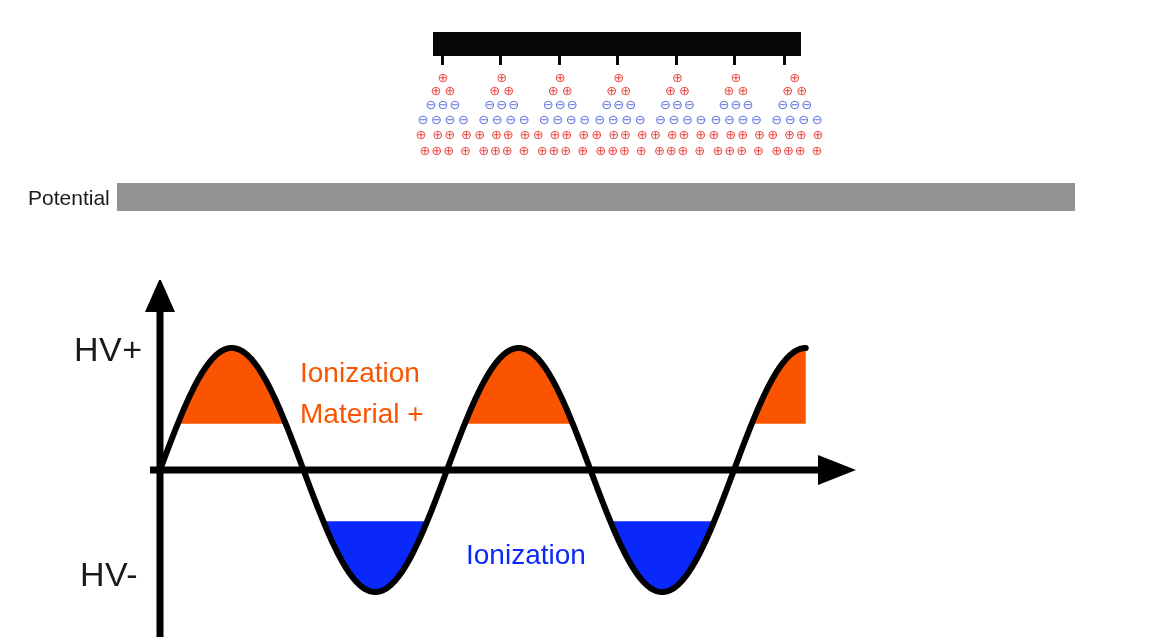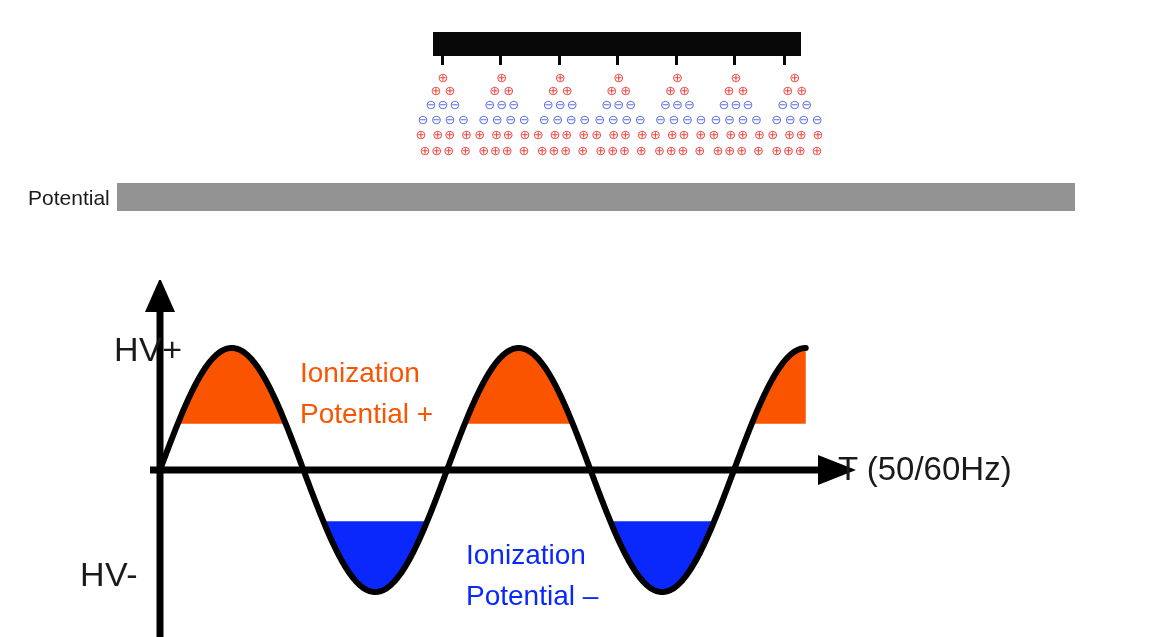--- a/index.html
+++ b/index.html
@@ -231,28 +231,26 @@
       <path id="fill-neg" clip-path="url(#clip-neg)" fill="#0a28fc" stroke="none" d="M160.00 190.00 L160.72 188.08 L161.44 186.17 L162.15 184.25 L162.87 182.34 L163.59 180.43 L164.31 178.52 L165.02 176.61 L165.74 174.71 L166.46 172.81 L167.18 170.91 L167.89 169.02 L168.61 167.14 L169.33 165.26 L170.04 163.39 L170.76 161.52 L171.48 159.66 L172.20 157.81 L172.91 155.96 L173.63 154.13 L174.35 152.30 L175.07 150.48 L175.78 148.67 L176.50 146.88 L177.22 145.09 L177.94 143.31 L178.66 141.55 L179.37 139.80 L180.09 138.05 L180.81 136.33 L181.53 134.61 L182.24 132.91 L182.96 131.23 L183.68 129.55 L184.40 127.90 L185.11 126.26 L185.83 124.63 L186.55 123.02 L187.26 121.43 L187.98 119.85 L188.70 118.29 L189.42 116.75 L190.13 115.23 L190.85 113.72 L191.57 112.23 L192.29 110.77 L193.00 109.32 L193.72 107.89 L194.44 106.49 L195.16 105.10 L195.88 103.73 L196.59 102.39 L197.31 101.07 L198.03 99.77 L198.75 98.49 L199.46 97.23 L200.18 96.00 L200.90 94.79 L201.62 93.60 L202.33 92.44 L203.05 91.30 L203.77 90.19 L204.49 89.10 L205.20 88.03 L205.92 86.99 L206.64 85.98 L207.36 84.99 L208.07 84.03 L208.79 83.09 L209.51 82.18 L210.22 81.30 L210.94 80.44 L211.66 79.61 L212.38 78.81 L213.09 78.03 L213.81 77.29 L214.53 76.57 L215.25 75.88 L215.97 75.21 L216.68 74.58 L217.40 73.97 L218.12 73.39 L218.84 72.84 L219.55 72.32 L220.27 71.83 L220.99 71.37 L221.71 70.94 L222.42 70.53 L223.14 70.16 L223.86 69.82 L224.57 69.50 L225.29 69.22 L226.01 68.96 L226.73 68.74 L227.44 68.54 L228.16 68.38 L228.88 68.24 L229.60 68.14 L230.31 68.06 L231.03 68.02 L231.75 68.00 L232.47 68.02 L233.19 68.06 L233.90 68.14 L234.62 68.24 L235.34 68.38 L236.06 68.54 L236.77 68.74 L237.49 68.96 L238.21 69.22 L238.93 69.50 L239.64 69.82 L240.36 70.16 L241.08 70.53 L241.80 70.94 L242.51 71.37 L243.23 71.83 L243.95 72.32 L244.67 72.84 L245.38 73.39 L246.10 73.97 L246.82 74.58 L247.54 75.21 L248.25 75.88 L248.97 76.57 L249.69 77.29 L250.41 78.03 L251.12 78.81 L251.84 79.61 L252.56 80.44 L253.27 81.30 L253.99 82.18 L254.71 83.09 L255.43 84.03 L256.14 84.99 L256.86 85.98 L257.58 86.99 L258.30 88.03 L259.01 89.10 L259.73 90.19 L260.45 91.30 L261.17 92.44 L261.88 93.60 L262.60 94.79 L263.32 96.00 L264.04 97.23 L264.75 98.49 L265.47 99.77 L266.19 101.07 L266.91 102.39 L267.63 103.73 L268.34 105.10 L269.06 106.49 L269.78 107.89 L270.50 109.32 L271.21 110.77 L271.93 112.23 L272.65 113.72 L273.37 115.23 L274.08 116.75 L274.80 118.29 L275.52 119.85 L276.24 121.43 L276.95 123.02 L277.67 124.63 L278.39 126.26 L279.11 127.90 L279.82 129.55 L280.54 131.23 L281.26 132.91 L281.98 134.61 L282.69 136.33 L283.41 138.05 L284.13 139.80 L284.85 141.55 L285.56 143.31 L286.28 145.09 L287.00 146.88 L287.72 148.67 L288.43 150.48 L289.15 152.30 L289.87 154.13 L290.59 155.96 L291.30 157.81 L292.02 159.66 L292.74 161.52 L293.45 163.39 L294.17 165.26 L294.89 167.14 L295.61 169.02 L296.32 170.91 L297.04 172.81 L297.76 174.71 L298.48 176.61 L299.19 178.52 L299.91 180.43 L300.63 182.34 L301.35 184.25 L302.06 186.17 L302.78 188.08 L303.50 190.00 L304.22 191.92 L304.94 193.83 L305.65 195.75 L306.37 197.66 L307.09 199.57 L307.81 201.48 L308.52 203.39 L309.24 205.29 L309.96 207.19 L310.68 209.09 L311.39 210.98 L312.11 212.86 L312.83 214.74 L313.55 216.61 L314.26 218.48 L314.98 220.34 L315.70 222.19 L316.42 224.04 L317.13 225.87 L317.85 227.70 L318.57 229.52 L319.29 231.33 L320.00 233.12 L320.72 234.91 L321.44 236.69 L322.16 238.45 L322.87 240.20 L323.59 241.95 L324.31 243.67 L325.02 245.39 L325.74 247.09 L326.46 248.77 L327.18 250.45 L327.89 252.10 L328.61 253.74 L329.33 255.37 L330.05 256.98 L330.76 258.57 L331.48 260.15 L332.20 261.71 L332.92 263.25 L333.63 264.77 L334.35 266.28 L335.07 267.77 L335.79 269.23 L336.50 270.68 L337.22 272.11 L337.94 273.51 L338.66 274.90 L339.38 276.27 L340.09 277.61 L340.81 278.93 L341.53 280.23 L342.25 281.51 L342.96 282.77 L343.68 284.00 L344.40 285.21 L345.12 286.40 L345.83 287.56 L346.55 288.70 L347.27 289.81 L347.99 290.90 L348.70 291.97 L349.42 293.01 L350.14 294.02 L350.86 295.01 L351.57 295.97 L352.29 296.91 L353.01 297.82 L353.73 298.70 L354.44 299.56 L355.16 300.39 L355.88 301.19 L356.60 301.97 L357.31 302.71 L358.03 303.43 L358.75 304.12 L359.46 304.79 L360.18 305.42 L360.90 306.03 L361.62 306.61 L362.34 307.16 L363.05 307.68 L363.77 308.17 L364.49 308.63 L365.20 309.06 L365.92 309.47 L366.64 309.84 L367.36 310.18 L368.08 310.50 L368.79 310.78 L369.51 311.04 L370.23 311.26 L370.94 311.46 L371.66 311.62 L372.38 311.76 L373.10 311.86 L373.82 311.94 L374.53 311.98 L375.25 312.00 L375.97 311.98 L376.69 311.94 L377.40 311.86 L378.12 311.76 L378.84 311.62 L379.56 311.46 L380.27 311.26 L380.99 311.04 L381.71 310.78 L382.43 310.50 L383.14 310.18 L383.86 309.84 L384.58 309.47 L385.30 309.06 L386.01 308.63 L386.73 308.17 L387.45 307.68 L388.17 307.16 L388.88 306.61 L389.60 306.03 L390.32 305.42 L391.03 304.79 L391.75 304.12 L392.47 303.43 L393.19 302.71 L393.90 301.97 L394.62 301.19 L395.34 300.39 L396.06 299.56 L396.77 298.70 L397.49 297.82 L398.21 296.91 L398.93 295.97 L399.64 295.01 L400.36 294.02 L401.08 293.01 L401.80 291.97 L402.51 290.90 L403.23 289.81 L403.95 288.70 L404.67 287.56 L405.38 286.40 L406.10 285.21 L406.82 284.00 L407.54 282.77 L408.25 281.51 L408.97 280.23 L409.69 278.93 L410.41 277.61 L411.13 276.27 L411.84 274.90 L412.56 273.51 L413.28 272.11 L414.00 270.68 L414.71 269.23 L415.43 267.77 L416.15 266.28 L416.87 264.77 L417.58 263.25 L418.30 261.71 L419.02 260.15 L419.73 258.57 L420.45 256.98 L421.17 255.37 L421.89 253.74 L422.61 252.10 L423.32 250.45 L424.04 248.77 L424.76 247.09 L425.47 245.39 L426.19 243.67 L426.91 241.95 L427.63 240.20 L428.35 238.45 L429.06 236.69 L429.78 234.91 L430.50 233.12 L431.21 231.33 L431.93 229.52 L432.65 227.70 L433.37 225.87 L434.09 224.04 L434.80 222.19 L435.52 220.34 L436.24 218.48 L436.95 216.61 L437.67 214.74 L438.39 212.86 L439.11 210.98 L439.83 209.09 L440.54 207.19 L441.26 205.29 L441.98 203.39 L442.69 201.48 L443.41 199.57 L444.13 197.66 L444.85 195.75 L445.56 193.83 L446.28 191.92 L447.00 190.00 L447.72 188.08 L448.43 186.17 L449.15 184.25 L449.87 182.34 L450.59 180.43 L451.31 178.52 L452.02 176.61 L452.74 174.71 L453.46 172.81 L454.17 170.91 L454.89 169.02 L455.61 167.14 L456.33 165.26 L457.05 163.39 L457.76 161.52 L458.48 159.66 L459.20 157.81 L459.91 155.96 L460.63 154.13 L461.35 152.30 L462.07 150.48 L462.79 148.67 L463.50 146.88 L464.22 145.09 L464.94 143.31 L465.65 141.55 L466.37 139.80 L467.09 138.05 L467.81 136.33 L468.52 134.61 L469.24 132.91 L469.96 131.23 L470.68 129.55 L471.39 127.90 L472.11 126.26 L472.83 124.63 L473.55 123.02 L474.26 121.43 L474.98 119.85 L475.70 118.29 L476.42 116.75 L477.13 115.23 L477.85 113.72 L478.57 112.23 L479.29 110.77 L480.00 109.32 L480.72 107.89 L481.44 106.49 L482.16 105.10 L482.88 103.73 L483.59 102.39 L484.31 101.07 L485.03 99.77 L485.75 98.49 L486.46 97.23 L487.18 96.00 L487.90 94.79 L488.61 93.60 L489.33 92.44 L490.05 91.30 L490.77 90.19 L491.49 89.10 L492.20 88.03 L492.92 86.99 L493.64 85.98 L494.36 84.99 L495.07 84.03 L495.79 83.09 L496.51 82.18 L497.23 81.30 L497.94 80.44 L498.66 79.61 L499.38 78.81 L500.09 78.03 L500.81 77.29 L501.53 76.57 L502.25 75.88 L502.96 75.21 L503.68 74.58 L504.40 73.97 L505.12 73.39 L505.84 72.84 L506.55 72.32 L507.27 71.83 L507.99 71.37 L508.71 70.94 L509.42 70.53 L510.14 70.16 L510.86 69.82 L511.57 69.50 L512.29 69.22 L513.01 68.96 L513.73 68.74 L514.44 68.54 L515.16 68.38 L515.88 68.24 L516.60 68.14 L517.32 68.06 L518.03 68.02 L518.75 68.00 L519.47 68.02 L520.19 68.06 L520.90 68.14 L521.62 68.24 L522.34 68.38 L523.05 68.54 L523.77 68.74 L524.49 68.96 L525.21 69.22 L525.92 69.50 L526.64 69.82 L527.36 70.16 L528.08 70.53 L528.80 70.94 L529.51 71.37 L530.23 71.83 L530.95 72.32 L531.66 72.84 L532.38 73.39 L533.10 73.97 L533.82 74.58 L534.53 75.21 L535.25 75.88 L535.97 76.57 L536.69 77.29 L537.40 78.03 L538.12 78.81 L538.84 79.61 L539.56 80.44 L540.27 81.30 L540.99 82.18 L541.71 83.09 L542.43 84.03 L543.14 84.99 L543.86 85.98 L544.58 86.99 L545.30 88.03 L546.01 89.10 L546.73 90.19 L547.45 91.30 L548.17 92.44 L548.88 93.60 L549.60 94.79 L550.32 96.00 L551.04 97.23 L551.75 98.49 L552.47 99.77 L553.19 101.07 L553.91 102.39 L554.63 103.73 L555.34 105.10 L556.06 106.49 L556.78 107.89 L557.50 109.32 L558.21 110.77 L558.93 112.23 L559.65 113.72 L560.37 115.23 L561.08 116.75 L561.80 118.29 L562.52 119.85 L563.24 121.43 L563.95 123.02 L564.67 124.63 L565.39 126.26 L566.11 127.90 L566.82 129.55 L567.54 131.23 L568.26 132.91 L568.97 134.61 L569.69 136.33 L570.41 138.05 L571.13 139.80 L571.85 141.55 L572.56 143.31 L573.28 145.09 L574.00 146.88 L574.72 148.67 L575.43 150.48 L576.15 152.30 L576.87 154.13 L577.59 155.96 L578.30 157.81 L579.02 159.66 L579.74 161.52 L580.45 163.39 L581.17 165.26 L581.89 167.14 L582.61 169.02 L583.33 170.91 L584.04 172.81 L584.76 174.71 L585.48 176.61 L586.20 178.52 L586.91 180.43 L587.63 182.34 L588.35 184.25 L589.06 186.17 L589.78 188.08 L590.50 190.00 L591.22 191.92 L591.93 193.83 L592.65 195.75 L593.37 197.66 L594.09 199.57 L594.81 201.48 L595.52 203.39 L596.24 205.29 L596.96 207.19 L597.67 209.09 L598.39 210.98 L599.11 212.86 L599.83 214.74 L600.54 216.61 L601.26 218.48 L601.98 220.34 L602.70 222.19 L603.41 224.04 L604.13 225.87 L604.85 227.70 L605.57 229.52 L606.28 231.33 L607.00 233.12 L607.72 234.91 L608.44 236.69 L609.15 238.45 L609.87 240.20 L610.59 241.95 L611.31 243.67 L612.02 245.39 L612.74 247.09 L613.46 248.77 L614.18 250.45 L614.89 252.10 L615.61 253.74 L616.33 255.37 L617.05 256.98 L617.76 258.57 L618.48 260.15 L619.20 261.71 L619.92 263.25 L620.63 264.77 L621.35 266.28 L622.07 267.77 L622.79 269.23 L623.50 270.68 L624.22 272.11 L624.94 273.51 L625.66 274.90 L626.38 276.27 L627.09 277.61 L627.81 278.93 L628.53 280.23 L629.25 281.51 L629.96 282.77 L630.68 284.00 L631.40 285.21 L632.12 286.40 L632.83 287.56 L633.55 288.70 L634.27 289.81 L634.98 290.90 L635.70 291.97 L636.42 293.01 L637.14 294.02 L637.86 295.01 L638.57 295.97 L639.29 296.91 L640.01 297.82 L640.73 298.70 L641.44 299.56 L642.16 300.39 L642.88 301.19 L643.60 301.97 L644.31 302.71 L645.03 303.43 L645.75 304.12 L646.46 304.79 L647.18 305.42 L647.90 306.03 L648.62 306.61 L649.34 307.16 L650.05 307.68 L650.77 308.17 L651.49 308.63 L652.21 309.06 L652.92 309.47 L653.64 309.84 L654.36 310.18 L655.08 310.50 L655.79 310.78 L656.51 311.04 L657.23 311.26 L657.94 311.46 L658.66 311.62 L659.38 311.76 L660.10 311.86 L660.82 311.94 L661.53 311.98 L662.25 312.00 L662.97 311.98 L663.69 311.94 L664.40 311.86 L665.12 311.76 L665.84 311.62 L666.56 311.46 L667.27 311.26 L667.99 311.04 L668.71 310.78 L669.42 310.50 L670.14 310.18 L670.86 309.84 L671.58 309.47 L672.29 309.06 L673.01 308.63 L673.73 308.17 L674.45 307.68 L675.17 307.16 L675.88 306.61 L676.60 306.03 L677.32 305.42 L678.03 304.79 L678.75 304.12 L679.47 303.43 L680.19 302.71 L680.90 301.97 L681.62 301.19 L682.34 300.39 L683.06 299.56 L683.77 298.70 L684.49 297.82 L685.21 296.91 L685.93 295.97 L686.64 295.01 L687.36 294.02 L688.08 293.01 L688.80 291.97 L689.51 290.90 L690.23 289.81 L690.95 288.70 L691.67 287.56 L692.38 286.40 L693.10 285.21 L693.82 284.00 L694.54 282.77 L695.25 281.51 L695.97 280.23 L696.69 278.93 L697.41 277.61 L698.13 276.27 L698.84 274.90 L699.56 273.51 L700.28 272.11 L700.99 270.68 L701.71 269.23 L702.43 267.77 L703.15 266.28 L703.87 264.77 L704.58 263.25 L705.30 261.71 L706.02 260.15 L706.74 258.57 L707.45 256.98 L708.17 255.37 L708.89 253.74 L709.61 252.10 L710.32 250.45 L711.04 248.77 L711.76 247.09 L712.47 245.39 L713.19 243.67 L713.91 241.95 L714.63 240.20 L715.35 238.45 L716.06 236.69 L716.78 234.91 L717.50 233.12 L718.22 231.33 L718.93 229.52 L719.65 227.70 L720.37 225.87 L721.09 224.04 L721.80 222.19 L722.52 220.34 L723.24 218.48 L723.95 216.61 L724.67 214.74 L725.39 212.86 L726.11 210.98 L726.83 209.09 L727.54 207.19 L728.26 205.29 L728.98 203.39 L729.70 201.48 L730.41 199.57 L731.13 197.66 L731.85 195.75 L732.57 193.83 L733.28 191.92 L734.00 190.00 L734.72 188.08 L735.43 186.17 L736.15 184.25 L736.87 182.34 L737.59 180.43 L738.31 178.52 L739.02 176.61 L739.74 174.71 L740.46 172.81 L741.17 170.91 L741.89 169.02 L742.61 167.14 L743.33 165.26 L744.05 163.39 L744.76 161.52 L745.48 159.66 L746.20 157.81 L746.91 155.96 L747.63 154.13 L748.35 152.30 L749.07 150.48 L749.79 148.67 L750.50 146.88 L751.22 145.09 L751.94 143.31 L752.65 141.55 L753.37 139.80 L754.09 138.05 L754.81 136.33 L755.53 134.61 L756.24 132.91 L756.96 131.23 L757.68 129.55 L758.39 127.90 L759.11 126.26 L759.83 124.63 L760.55 123.02 L761.27 121.43 L761.98 119.85 L762.70 118.29 L763.42 116.75 L764.13 115.23 L764.85 113.72 L765.57 112.23 L766.29 110.77 L767.00 109.32 L767.72 107.89 L768.44 106.49 L769.16 105.10 L769.88 103.73 L770.59 102.39 L771.31 101.07 L772.03 99.77 L772.74 98.49 L773.46 97.23 L774.18 96.00 L774.90 94.79 L775.62 93.60 L776.33 92.44 L777.05 91.30 L777.77 90.19 L778.48 89.10 L779.20 88.03 L779.92 86.99 L780.64 85.98 L781.36 84.99 L782.07 84.03 L782.79 83.09 L783.51 82.18 L784.22 81.30 L784.94 80.44 L785.66 79.61 L786.38 78.81 L787.10 78.03 L787.81 77.29 L788.53 76.57 L789.25 75.88 L789.96 75.21 L790.68 74.58 L791.40 73.97 L792.12 73.39 L792.84 72.84 L793.55 72.32 L794.27 71.83 L794.99 71.37 L795.70 70.94 L796.42 70.53 L797.14 70.16 L797.86 69.82 L798.58 69.50 L799.29 69.22 L800.01 68.96 L800.73 68.74 L801.44 68.54 L802.16 68.38 L802.88 68.24 L803.60 68.14 L804.32 68.06 L805.03 68.02 L805.75 68.00 L 805.75 190 L 160 190 Z"></path>
 
       <path id="sine-path" fill="none" stroke="#000000" stroke-width="6" stroke-linecap="round" d="M160.00 190.00 L160.72 188.08 L161.44 186.17 L162.15 184.25 L162.87 182.34 L163.59 180.43 L164.31 178.52 L165.02 176.61 L165.74 174.71 L166.46 172.81 L167.18 170.91 L167.89 169.02 L168.61 167.14 L169.33 165.26 L170.04 163.39 L170.76 161.52 L171.48 159.66 L172.20 157.81 L172.91 155.96 L173.63 154.13 L174.35 152.30 L175.07 150.48 L175.78 148.67 L176.50 146.88 L177.22 145.09 L177.94 143.31 L178.66 141.55 L179.37 139.80 L180.09 138.05 L180.81 136.33 L181.53 134.61 L182.24 132.91 L182.96 131.23 L183.68 129.55 L184.40 127.90 L185.11 126.26 L185.83 124.63 L186.55 123.02 L187.26 121.43 L187.98 119.85 L188.70 118.29 L189.42 116.75 L190.13 115.23 L190.85 113.72 L191.57 112.23 L192.29 110.77 L193.00 109.32 L193.72 107.89 L194.44 106.49 L195.16 105.10 L195.88 103.73 L196.59 102.39 L197.31 101.07 L198.03 99.77 L198.75 98.49 L199.46 97.23 L200.18 96.00 L200.90 94.79 L201.62 93.60 L202.33 92.44 L203.05 91.30 L203.77 90.19 L204.49 89.10 L205.20 88.03 L205.92 86.99 L206.64 85.98 L207.36 84.99 L208.07 84.03 L208.79 83.09 L209.51 82.18 L210.22 81.30 L210.94 80.44 L211.66 79.61 L212.38 78.81 L213.09 78.03 L213.81 77.29 L214.53 76.57 L215.25 75.88 L215.97 75.21 L216.68 74.58 L217.40 73.97 L218.12 73.39 L218.84 72.84 L219.55 72.32 L220.27 71.83 L220.99 71.37 L221.71 70.94 L222.42 70.53 L223.14 70.16 L223.86 69.82 L224.57 69.50 L225.29 69.22 L226.01 68.96 L226.73 68.74 L227.44 68.54 L228.16 68.38 L228.88 68.24 L229.60 68.14 L230.31 68.06 L231.03 68.02 L231.75 68.00 L232.47 68.02 L233.19 68.06 L233.90 68.14 L234.62 68.24 L235.34 68.38 L236.06 68.54 L236.77 68.74 L237.49 68.96 L238.21 69.22 L238.93 69.50 L239.64 69.82 L240.36 70.16 L241.08 70.53 L241.80 70.94 L242.51 71.37 L243.23 71.83 L243.95 72.32 L244.67 72.84 L245.38 73.39 L246.10 73.97 L246.82 74.58 L247.54 75.21 L248.25 75.88 L248.97 76.57 L249.69 77.29 L250.41 78.03 L251.12 78.81 L251.84 79.61 L252.56 80.44 L253.27 81.30 L253.99 82.18 L254.71 83.09 L255.43 84.03 L256.14 84.99 L256.86 85.98 L257.58 86.99 L258.30 88.03 L259.01 89.10 L259.73 90.19 L260.45 91.30 L261.17 92.44 L261.88 93.60 L262.60 94.79 L263.32 96.00 L264.04 97.23 L264.75 98.49 L265.47 99.77 L266.19 101.07 L266.91 102.39 L267.63 103.73 L268.34 105.10 L269.06 106.49 L269.78 107.89 L270.50 109.32 L271.21 110.77 L271.93 112.23 L272.65 113.72 L273.37 115.23 L274.08 116.75 L274.80 118.29 L275.52 119.85 L276.24 121.43 L276.95 123.02 L277.67 124.63 L278.39 126.26 L279.11 127.90 L279.82 129.55 L280.54 131.23 L281.26 132.91 L281.98 134.61 L282.69 136.33 L283.41 138.05 L284.13 139.80 L284.85 141.55 L285.56 143.31 L286.28 145.09 L287.00 146.88 L287.72 148.67 L288.43 150.48 L289.15 152.30 L289.87 154.13 L290.59 155.96 L291.30 157.81 L292.02 159.66 L292.74 161.52 L293.45 163.39 L294.17 165.26 L294.89 167.14 L295.61 169.02 L296.32 170.91 L297.04 172.81 L297.76 174.71 L298.48 176.61 L299.19 178.52 L299.91 180.43 L300.63 182.34 L301.35 184.25 L302.06 186.17 L302.78 188.08 L303.50 190.00 L304.22 191.92 L304.94 193.83 L305.65 195.75 L306.37 197.66 L307.09 199.57 L307.81 201.48 L308.52 203.39 L309.24 205.29 L309.96 207.19 L310.68 209.09 L311.39 210.98 L312.11 212.86 L312.83 214.74 L313.55 216.61 L314.26 218.48 L314.98 220.34 L315.70 222.19 L316.42 224.04 L317.13 225.87 L317.85 227.70 L318.57 229.52 L319.29 231.33 L320.00 233.12 L320.72 234.91 L321.44 236.69 L322.16 238.45 L322.87 240.20 L323.59 241.95 L324.31 243.67 L325.02 245.39 L325.74 247.09 L326.46 248.77 L327.18 250.45 L327.89 252.10 L328.61 253.74 L329.33 255.37 L330.05 256.98 L330.76 258.57 L331.48 260.15 L332.20 261.71 L332.92 263.25 L333.63 264.77 L334.35 266.28 L335.07 267.77 L335.79 269.23 L336.50 270.68 L337.22 272.11 L337.94 273.51 L338.66 274.90 L339.38 276.27 L340.09 277.61 L340.81 278.93 L341.53 280.23 L342.25 281.51 L342.96 282.77 L343.68 284.00 L344.40 285.21 L345.12 286.40 L345.83 287.56 L346.55 288.70 L347.27 289.81 L347.99 290.90 L348.70 291.97 L349.42 293.01 L350.14 294.02 L350.86 295.01 L351.57 295.97 L352.29 296.91 L353.01 297.82 L353.73 298.70 L354.44 299.56 L355.16 300.39 L355.88 301.19 L356.60 301.97 L357.31 302.71 L358.03 303.43 L358.75 304.12 L359.46 304.79 L360.18 305.42 L360.90 306.03 L361.62 306.61 L362.34 307.16 L363.05 307.68 L363.77 308.17 L364.49 308.63 L365.20 309.06 L365.92 309.47 L366.64 309.84 L367.36 310.18 L368.08 310.50 L368.79 310.78 L369.51 311.04 L370.23 311.26 L370.94 311.46 L371.66 311.62 L372.38 311.76 L373.10 311.86 L373.82 311.94 L374.53 311.98 L375.25 312.00 L375.97 311.98 L376.69 311.94 L377.40 311.86 L378.12 311.76 L378.84 311.62 L379.56 311.46 L380.27 311.26 L380.99 311.04 L381.71 310.78 L382.43 310.50 L383.14 310.18 L383.86 309.84 L384.58 309.47 L385.30 309.06 L386.01 308.63 L386.73 308.17 L387.45 307.68 L388.17 307.16 L388.88 306.61 L389.60 306.03 L390.32 305.42 L391.03 304.79 L391.75 304.12 L392.47 303.43 L393.19 302.71 L393.90 301.97 L394.62 301.19 L395.34 300.39 L396.06 299.56 L396.77 298.70 L397.49 297.82 L398.21 296.91 L398.93 295.97 L399.64 295.01 L400.36 294.02 L401.08 293.01 L401.80 291.97 L402.51 290.90 L403.23 289.81 L403.95 288.70 L404.67 287.56 L405.38 286.40 L406.10 285.21 L406.82 284.00 L407.54 282.77 L408.25 281.51 L408.97 280.23 L409.69 278.93 L410.41 277.61 L411.13 276.27 L411.84 274.90 L412.56 273.51 L413.28 272.11 L414.00 270.68 L414.71 269.23 L415.43 267.77 L416.15 266.28 L416.87 264.77 L417.58 263.25 L418.30 261.71 L419.02 260.15 L419.73 258.57 L420.45 256.98 L421.17 255.37 L421.89 253.74 L422.61 252.10 L423.32 250.45 L424.04 248.77 L424.76 247.09 L425.47 245.39 L426.19 243.67 L426.91 241.95 L427.63 240.20 L428.35 238.45 L429.06 236.69 L429.78 234.91 L430.50 233.12 L431.21 231.33 L431.93 229.52 L432.65 227.70 L433.37 225.87 L434.09 224.04 L434.80 222.19 L435.52 220.34 L436.24 218.48 L436.95 216.61 L437.67 214.74 L438.39 212.86 L439.11 210.98 L439.83 209.09 L440.54 207.19 L441.26 205.29 L441.98 203.39 L442.69 201.48 L443.41 199.57 L444.13 197.66 L444.85 195.75 L445.56 193.83 L446.28 191.92 L447.00 190.00 L447.72 188.08 L448.43 186.17 L449.15 184.25 L449.87 182.34 L450.59 180.43 L451.31 178.52 L452.02 176.61 L452.74 174.71 L453.46 172.81 L454.17 170.91 L454.89 169.02 L455.61 167.14 L456.33 165.26 L457.05 163.39 L457.76 161.52 L458.48 159.66 L459.20 157.81 L459.91 155.96 L460.63 154.13 L461.35 152.30 L462.07 150.48 L462.79 148.67 L463.50 146.88 L464.22 145.09 L464.94 143.31 L465.65 141.55 L466.37 139.80 L467.09 138.05 L467.81 136.33 L468.52 134.61 L469.24 132.91 L469.96 131.23 L470.68 129.55 L471.39 127.90 L472.11 126.26 L472.83 124.63 L473.55 123.02 L474.26 121.43 L474.98 119.85 L475.70 118.29 L476.42 116.75 L477.13 115.23 L477.85 113.72 L478.57 112.23 L479.29 110.77 L480.00 109.32 L480.72 107.89 L481.44 106.49 L482.16 105.10 L482.88 103.73 L483.59 102.39 L484.31 101.07 L485.03 99.77 L485.75 98.49 L486.46 97.23 L487.18 96.00 L487.90 94.79 L488.61 93.60 L489.33 92.44 L490.05 91.30 L490.77 90.19 L491.49 89.10 L492.20 88.03 L492.92 86.99 L493.64 85.98 L494.36 84.99 L495.07 84.03 L495.79 83.09 L496.51 82.18 L497.23 81.30 L497.94 80.44 L498.66 79.61 L499.38 78.81 L500.09 78.03 L500.81 77.29 L501.53 76.57 L502.25 75.88 L502.96 75.21 L503.68 74.58 L504.40 73.97 L505.12 73.39 L505.84 72.84 L506.55 72.32 L507.27 71.83 L507.99 71.37 L508.71 70.94 L509.42 70.53 L510.14 70.16 L510.86 69.82 L511.57 69.50 L512.29 69.22 L513.01 68.96 L513.73 68.74 L514.44 68.54 L515.16 68.38 L515.88 68.24 L516.60 68.14 L517.32 68.06 L518.03 68.02 L518.75 68.00 L519.47 68.02 L520.19 68.06 L520.90 68.14 L521.62 68.24 L522.34 68.38 L523.05 68.54 L523.77 68.74 L524.49 68.96 L525.21 69.22 L525.92 69.50 L526.64 69.82 L527.36 70.16 L528.08 70.53 L528.80 70.94 L529.51 71.37 L530.23 71.83 L530.95 72.32 L531.66 72.84 L532.38 73.39 L533.10 73.97 L533.82 74.58 L534.53 75.21 L535.25 75.88 L535.97 76.57 L536.69 77.29 L537.40 78.03 L538.12 78.81 L538.84 79.61 L539.56 80.44 L540.27 81.30 L540.99 82.18 L541.71 83.09 L542.43 84.03 L543.14 84.99 L543.86 85.98 L544.58 86.99 L545.30 88.03 L546.01 89.10 L546.73 90.19 L547.45 91.30 L548.17 92.44 L548.88 93.60 L549.60 94.79 L550.32 96.00 L551.04 97.23 L551.75 98.49 L552.47 99.77 L553.19 101.07 L553.91 102.39 L554.63 103.73 L555.34 105.10 L556.06 106.49 L556.78 107.89 L557.50 109.32 L558.21 110.77 L558.93 112.23 L559.65 113.72 L560.37 115.23 L561.08 116.75 L561.80 118.29 L562.52 119.85 L563.24 121.43 L563.95 123.02 L564.67 124.63 L565.39 126.26 L566.11 127.90 L566.82 129.55 L567.54 131.23 L568.26 132.91 L568.97 134.61 L569.69 136.33 L570.41 138.05 L571.13 139.80 L571.85 141.55 L572.56 143.31 L573.28 145.09 L574.00 146.88 L574.72 148.67 L575.43 150.48 L576.15 152.30 L576.87 154.13 L577.59 155.96 L578.30 157.81 L579.02 159.66 L579.74 161.52 L580.45 163.39 L581.17 165.26 L581.89 167.14 L582.61 169.02 L583.33 170.91 L584.04 172.81 L584.76 174.71 L585.48 176.61 L586.20 178.52 L586.91 180.43 L587.63 182.34 L588.35 184.25 L589.06 186.17 L589.78 188.08 L590.50 190.00 L591.22 191.92 L591.93 193.83 L592.65 195.75 L593.37 197.66 L594.09 199.57 L594.81 201.48 L595.52 203.39 L596.24 205.29 L596.96 207.19 L597.67 209.09 L598.39 210.98 L599.11 212.86 L599.83 214.74 L600.54 216.61 L601.26 218.48 L601.98 220.34 L602.70 222.19 L603.41 224.04 L604.13 225.87 L604.85 227.70 L605.57 229.52 L606.28 231.33 L607.00 233.12 L607.72 234.91 L608.44 236.69 L609.15 238.45 L609.87 240.20 L610.59 241.95 L611.31 243.67 L612.02 245.39 L612.74 247.09 L613.46 248.77 L614.18 250.45 L614.89 252.10 L615.61 253.74 L616.33 255.37 L617.05 256.98 L617.76 258.57 L618.48 260.15 L619.20 261.71 L619.92 263.25 L620.63 264.77 L621.35 266.28 L622.07 267.77 L622.79 269.23 L623.50 270.68 L624.22 272.11 L624.94 273.51 L625.66 274.90 L626.38 276.27 L627.09 277.61 L627.81 278.93 L628.53 280.23 L629.25 281.51 L629.96 282.77 L630.68 284.00 L631.40 285.21 L632.12 286.40 L632.83 287.56 L633.55 288.70 L634.27 289.81 L634.98 290.90 L635.70 291.97 L636.42 293.01 L637.14 294.02 L637.86 295.01 L638.57 295.97 L639.29 296.91 L640.01 297.82 L640.73 298.70 L641.44 299.56 L642.16 300.39 L642.88 301.19 L643.60 301.97 L644.31 302.71 L645.03 303.43 L645.75 304.12 L646.46 304.79 L647.18 305.42 L647.90 306.03 L648.62 306.61 L649.34 307.16 L650.05 307.68 L650.77 308.17 L651.49 308.63 L652.21 309.06 L652.92 309.47 L653.64 309.84 L654.36 310.18 L655.08 310.50 L655.79 310.78 L656.51 311.04 L657.23 311.26 L657.94 311.46 L658.66 311.62 L659.38 311.76 L660.10 311.86 L660.82 311.94 L661.53 311.98 L662.25 312.00 L662.97 311.98 L663.69 311.94 L664.40 311.86 L665.12 311.76 L665.84 311.62 L666.56 311.46 L667.27 311.26 L667.99 311.04 L668.71 310.78 L669.42 310.50 L670.14 310.18 L670.86 309.84 L671.58 309.47 L672.29 309.06 L673.01 308.63 L673.73 308.17 L674.45 307.68 L675.17 307.16 L675.88 306.61 L676.60 306.03 L677.32 305.42 L678.03 304.79 L678.75 304.12 L679.47 303.43 L680.19 302.71 L680.90 301.97 L681.62 301.19 L682.34 300.39 L683.06 299.56 L683.77 298.70 L684.49 297.82 L685.21 296.91 L685.93 295.97 L686.64 295.01 L687.36 294.02 L688.08 293.01 L688.80 291.97 L689.51 290.90 L690.23 289.81 L690.95 288.70 L691.67 287.56 L692.38 286.40 L693.10 285.21 L693.82 284.00 L694.54 282.77 L695.25 281.51 L695.97 280.23 L696.69 278.93 L697.41 277.61 L698.13 276.27 L698.84 274.90 L699.56 273.51 L700.28 272.11 L700.99 270.68 L701.71 269.23 L702.43 267.77 L703.15 266.28 L703.87 264.77 L704.58 263.25 L705.30 261.71 L706.02 260.15 L706.74 258.57 L707.45 256.98 L708.17 255.37 L708.89 253.74 L709.61 252.10 L710.32 250.45 L711.04 248.77 L711.76 247.09 L712.47 245.39 L713.19 243.67 L713.91 241.95 L714.63 240.20 L715.35 238.45 L716.06 236.69 L716.78 234.91 L717.50 233.12 L718.22 231.33 L718.93 229.52 L719.65 227.70 L720.37 225.87 L721.09 224.04 L721.80 222.19 L722.52 220.34 L723.24 218.48 L723.95 216.61 L724.67 214.74 L725.39 212.86 L726.11 210.98 L726.83 209.09 L727.54 207.19 L728.26 205.29 L728.98 203.39 L729.70 201.48 L730.41 199.57 L731.13 197.66 L731.85 195.75 L732.57 193.83 L733.28 191.92 L734.00 190.00 L734.72 188.08 L735.43 186.17 L736.15 184.25 L736.87 182.34 L737.59 180.43 L738.31 178.52 L739.02 176.61 L739.74 174.71 L740.46 172.81 L741.17 170.91 L741.89 169.02 L742.61 167.14 L743.33 165.26 L744.05 163.39 L744.76 161.52 L745.48 159.66 L746.20 157.81 L746.91 155.96 L747.63 154.13 L748.35 152.30 L749.07 150.48 L749.79 148.67 L750.50 146.88 L751.22 145.09 L751.94 143.31 L752.65 141.55 L753.37 139.80 L754.09 138.05 L754.81 136.33 L755.53 134.61 L756.24 132.91 L756.96 131.23 L757.68 129.55 L758.39 127.90 L759.11 126.26 L759.83 124.63 L760.55 123.02 L761.27 121.43 L761.98 119.85 L762.70 118.29 L763.42 116.75 L764.13 115.23 L764.85 113.72 L765.57 112.23 L766.29 110.77 L767.00 109.32 L767.72 107.89 L768.44 106.49 L769.16 105.10 L769.88 103.73 L770.59 102.39 L771.31 101.07 L772.03 99.77 L772.74 98.49 L773.46 97.23 L774.18 96.00 L774.90 94.79 L775.62 93.60 L776.33 92.44 L777.05 91.30 L777.77 90.19 L778.48 89.10 L779.20 88.03 L779.92 86.99 L780.64 85.98 L781.36 84.99 L782.07 84.03 L782.79 83.09 L783.51 82.18 L784.22 81.30 L784.94 80.44 L785.66 79.61 L786.38 78.81 L787.10 78.03 L787.81 77.29 L788.53 76.57 L789.25 75.88 L789.96 75.21 L790.68 74.58 L791.40 73.97 L792.12 73.39 L792.84 72.84 L793.55 72.32 L794.27 71.83 L794.99 71.37 L795.70 70.94 L796.42 70.53 L797.14 70.16 L797.86 69.82 L798.58 69.50 L799.29 69.22 L800.01 68.96 L800.73 68.74 L801.44 68.54 L802.16 68.38 L802.88 68.24 L803.60 68.14 L804.32 68.06 L805.03 68.02 L805.75 68.00"></path>
 
       <line id="x-axis" x1="150" y1="190" x2="820" y2="190" stroke="#000000" stroke-width="7"></line>
       <polygon id="x-arrow" points="818,175 856,190 818,205" fill="#000000"></polygon>
       <line id="y-axis" x1="160" y1="30" x2="160" y2="357" stroke="#000000" stroke-width="7"></line>
       <polygon id="y-arrow" points="145,32 160,-2 175,32" fill="#000000"></polygon>
     </svg>
 
-    <div id="label-hv-plus" style="top:50px;margin-left:40px;">HV+</div>
+    <div id="label-hv-plus" style="top:50px;">HV+</div>
     <div id="label-hv-minus" style="top:275px;">HV-</div>
-    <div id="label-time-axis" style="top:170px;">T  (50/60Hz)</div>
 
     <div id="label-ion-pos" style="top:72px;">
       <div>Ionization</div>
-      <div>Potential +</div>
+      <div>Material +</div>
     </div>
 
     <div id="label-ion-neg" style="top:254px;">
       <div>Ionization</div>
-      <div>Potential –</div>
     </div>
   </div>
 
 </div>
 
 </body></html>

